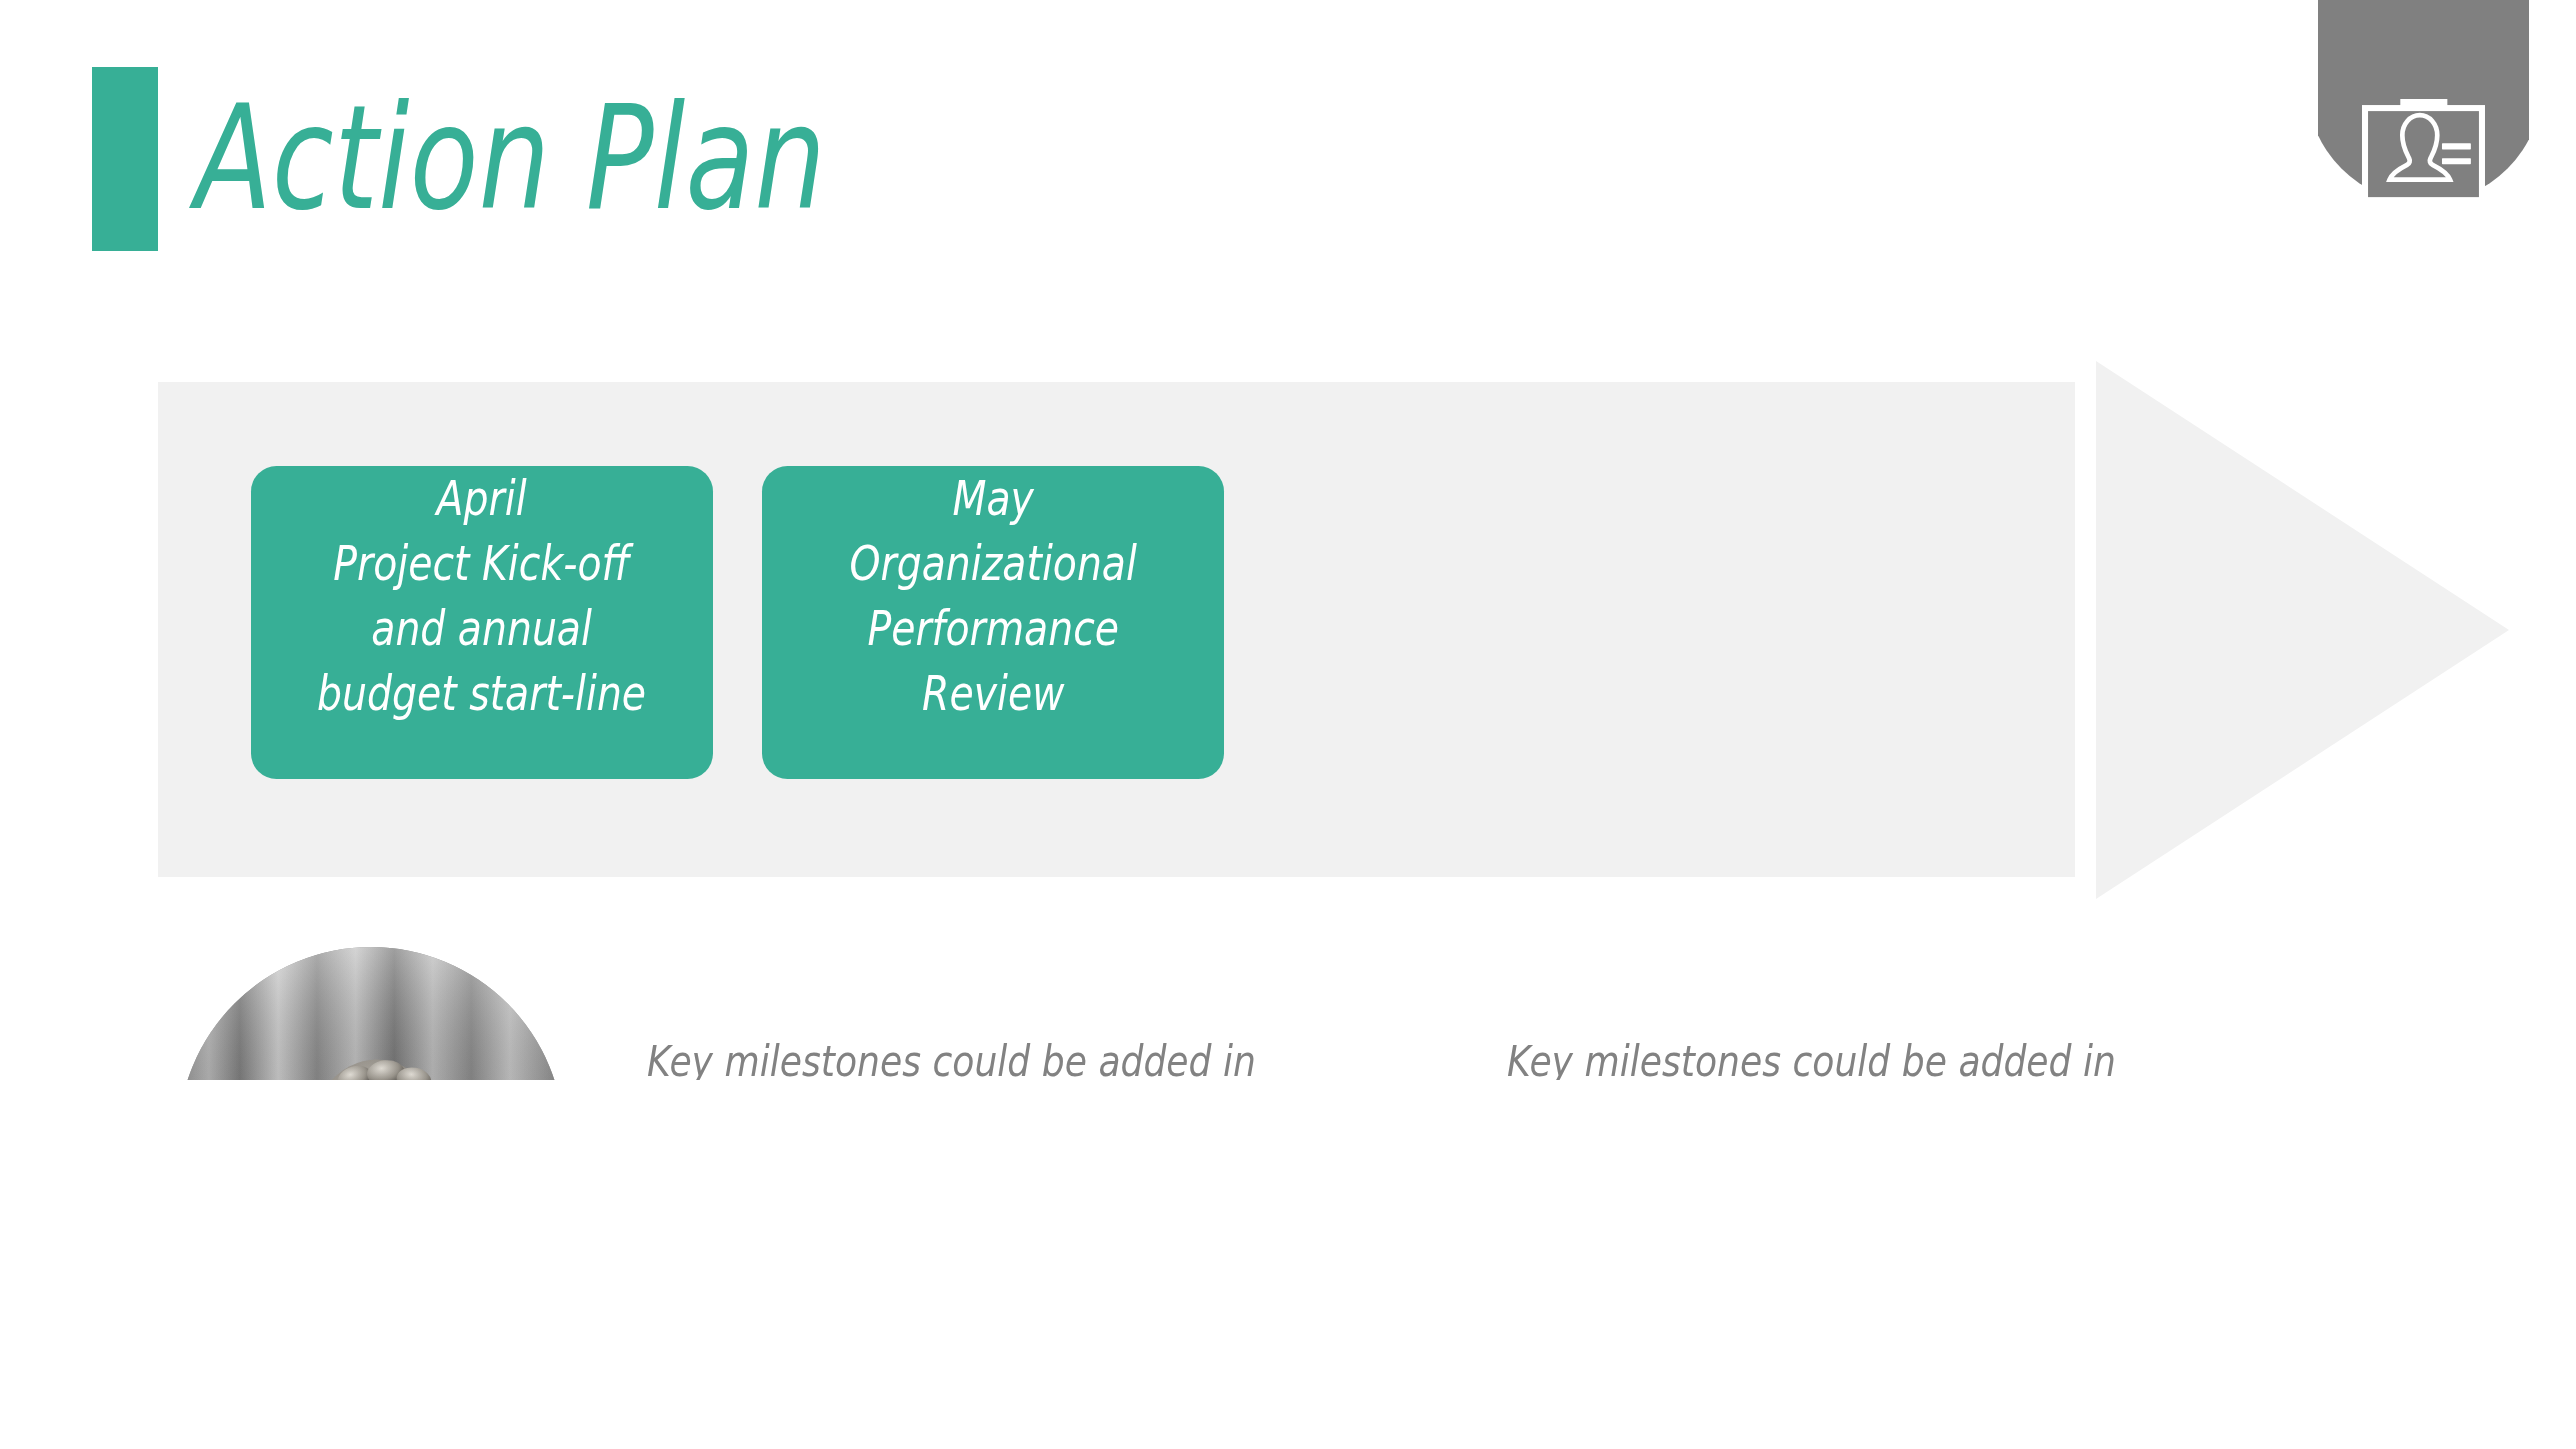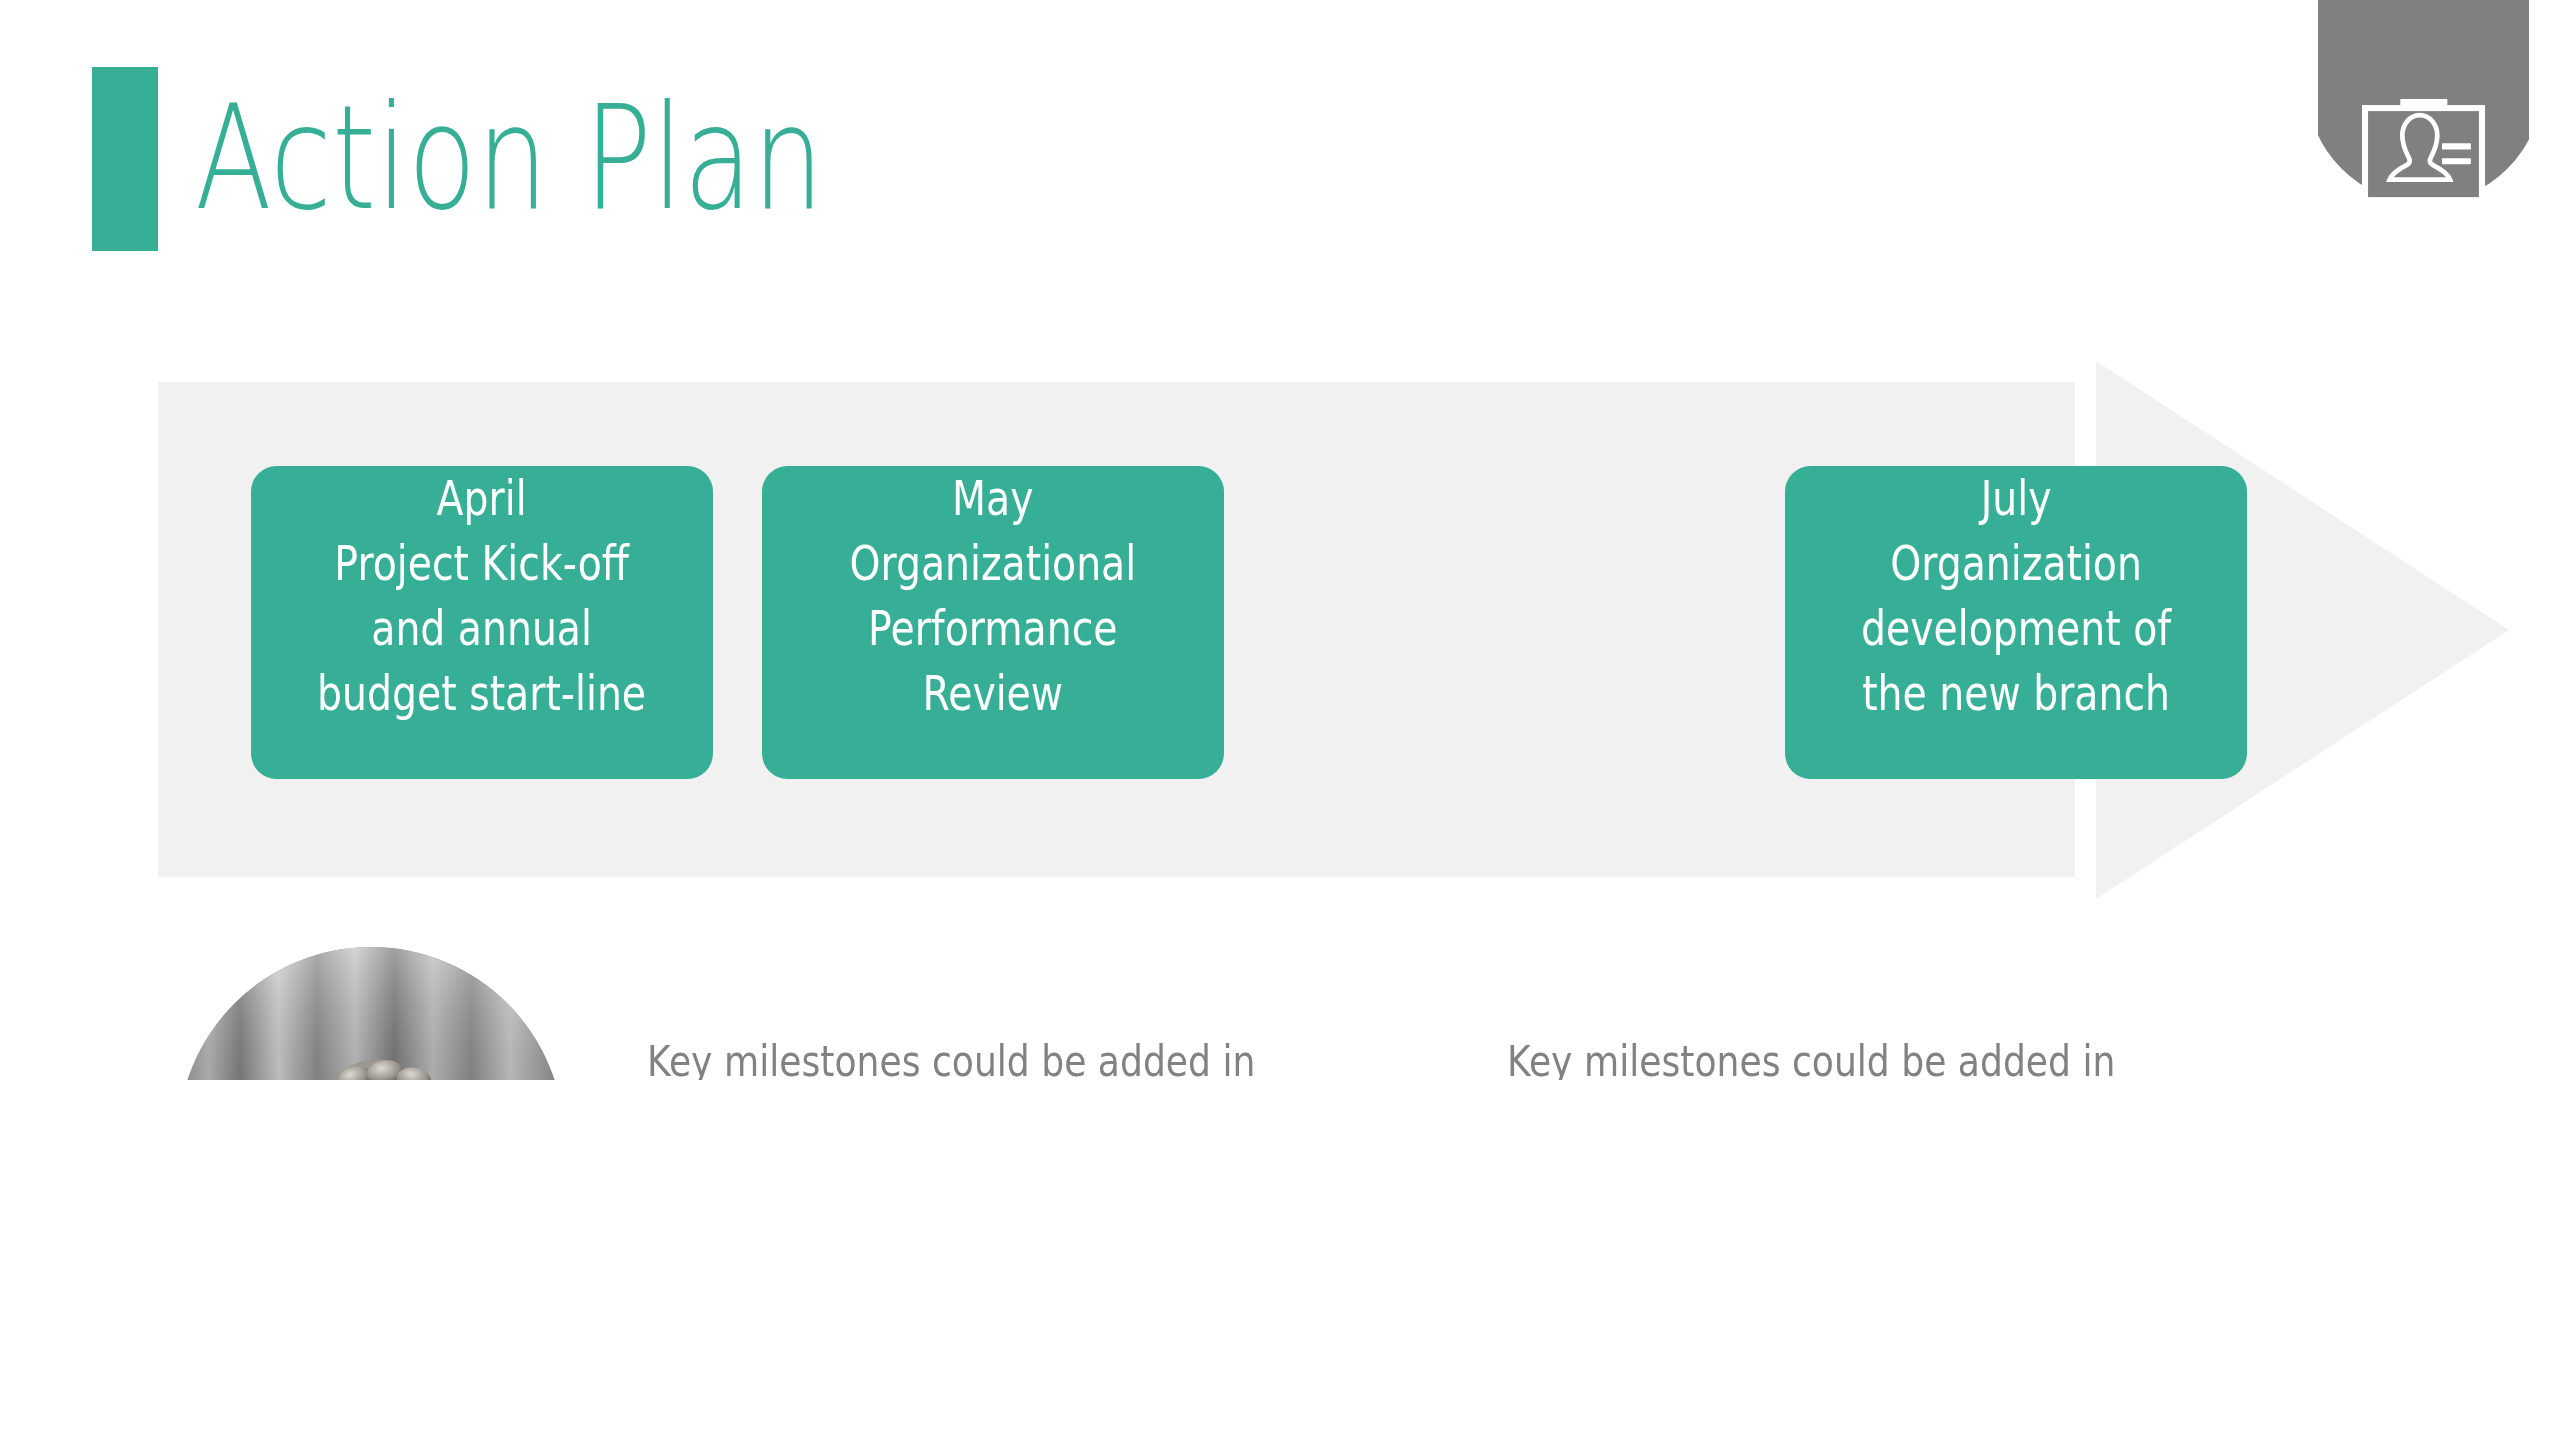--- a/index.html
+++ b/index.html
@@ -4,20 +4,21 @@
 <style>
   * { margin:0; padding:0; box-sizing:border-box; }
   html,body { width:2576px; height:1449px; background:#ffffff; overflow:hidden; }
   body { font-family:"Liberation Sans", sans-serif; }
 
   .slide {
     position:relative;
     width:2576px; height:1080px;
     background:#ffffff;
     overflow:hidden;
+    font-style:italic;
   }
 
   
   .title-accent {
     position:absolute;
     left:92px; top:67px;
     width:66px; height:184px;
     background:#37af96;
   }
   .page-title {
@@ -194,26 +195,20 @@
       <div class="milestone-text">April
 Project Kick-off
 and annual
 budget start-line</div>
     </div>
     <div class="milestone m1">
       <div class="milestone-text">May
 Organizational
 Performance
 Review</div>
-    </div>
-    <div class="milestone m3">
-      <div class="milestone-text">July
-Organization
-development of
-the new branch</div>
     </div>
   </div>
 
   <div class="photo-circle">
     <svg viewBox="0 0 576 576" preserveAspectRatio="xMidYMid slice" xmlns="http://www.w3.org/2000/svg">
       <defs>
         <linearGradient id="bgwood" x1="0" y1="0" x2="1" y2="0">
           <stop offset="0%" stop-color="#8f8f8f"></stop>
           <stop offset="8%" stop-color="#b9b9b9"></stop>
           <stop offset="16%" stop-color="#7d7d7d"></stop>

